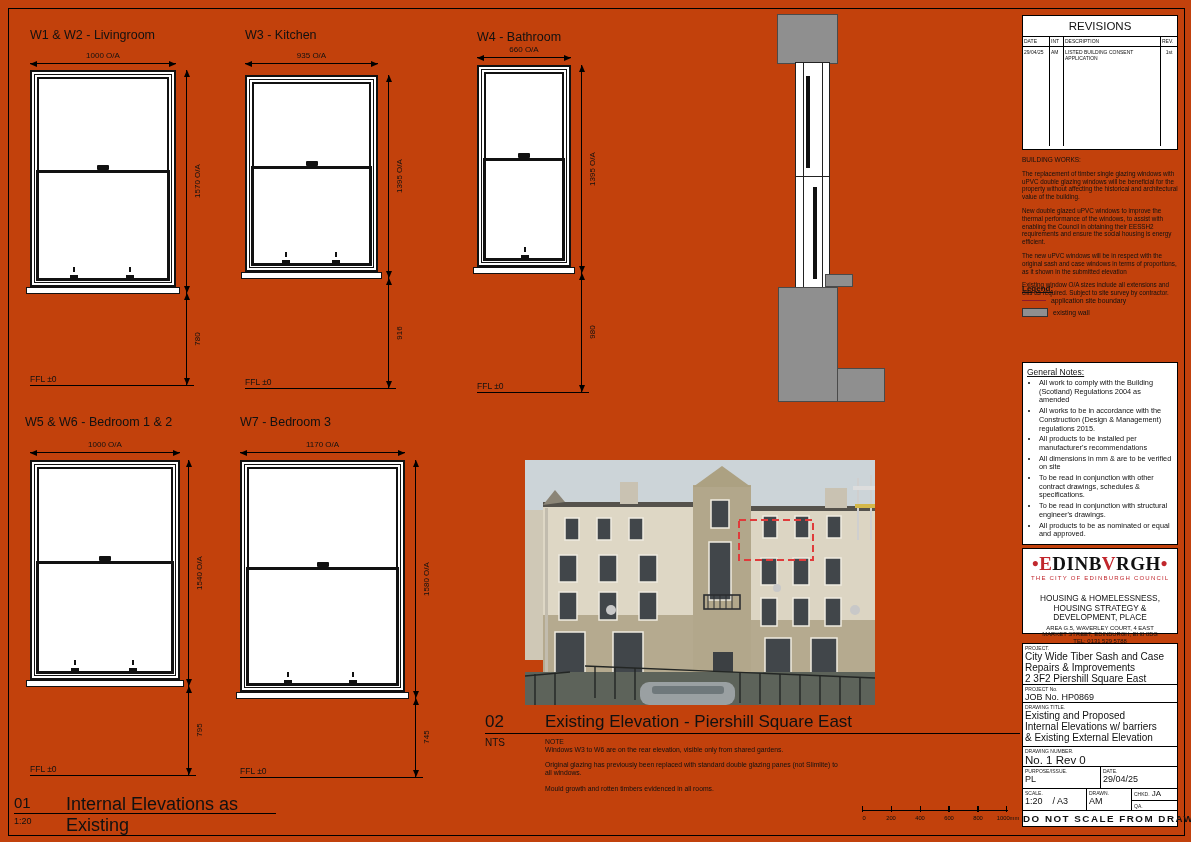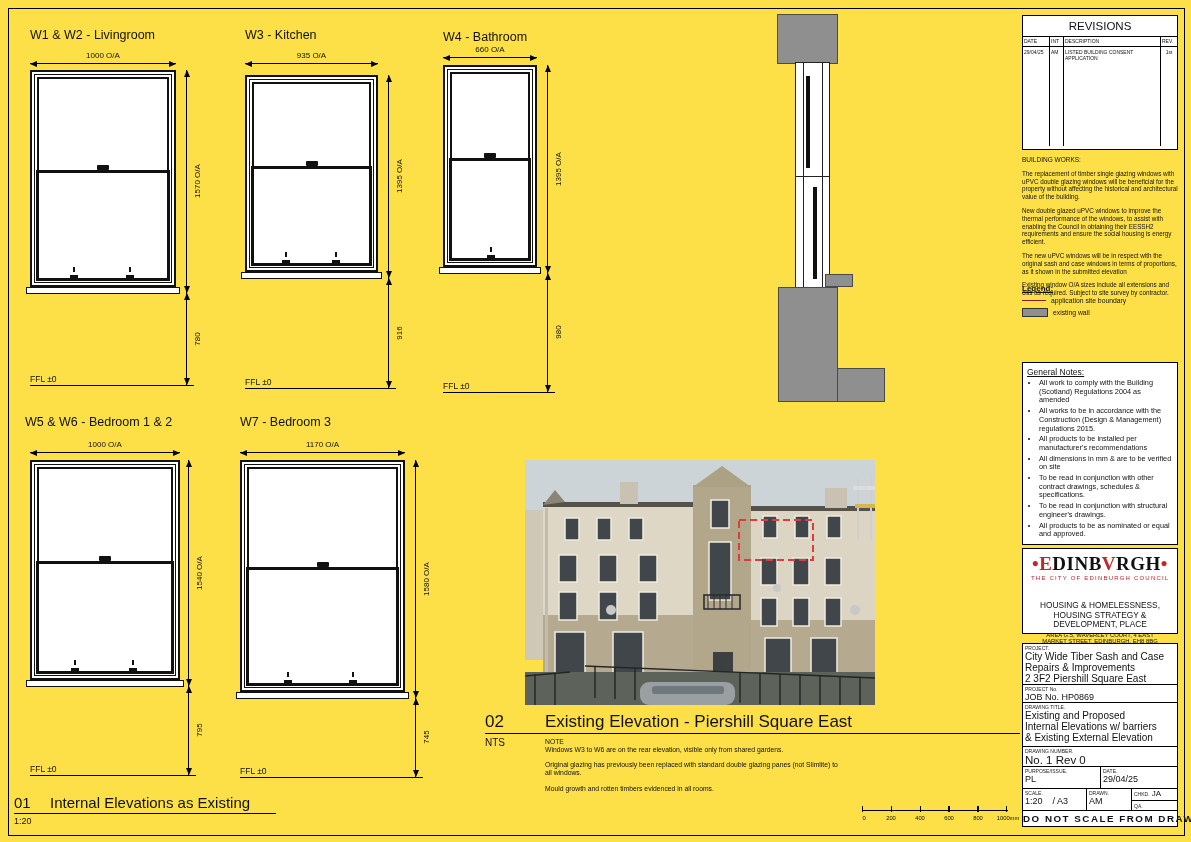--- a/index.html
+++ b/index.html
@@ -1,16 +1,16 @@
 <!DOCTYPE html>
 <html><head>
 <meta charset="utf-8">
 <style>
   html,body{margin:0;padding:0;background:#e8e8e8;}
-  #sheet{position:relative;width:1191px;height:842px;background:#fde047;font-family:"Liberation Sans",sans-serif;color:#111;overflow:hidden;}
+  #sheet{position:relative;width:1191px;height:842px;background:#c2410c;font-family:"Liberation Sans",sans-serif;color:#111;overflow:hidden;}
   .abs{position:absolute;}
   #border{position:absolute;left:8px;top:8px;width:1175px;height:826px;border:1.5px solid #000;}
   
   .wfig{position:absolute;}
   .wtitle{position:absolute;left:0;top:0;font-size:12.5px;white-space:nowrap;}
   .dimlab-h{position:absolute;font-size:8px;text-align:center;white-space:nowrap;}
   .dimh{position:absolute;height:0;border-top:1px solid #000;}
   .dimh::before,.dimh::after{content:"";position:absolute;top:-3.5px;width:0;height:0;border-top:3px solid transparent;border-bottom:3px solid transparent;}
   .dimh::before{left:0;border-right:7px solid #000;}
   .dimh::after{right:0;border-left:7px solid #000;}
@@ -49,21 +49,21 @@
   .bw{font-size:6.3px;line-height:7.8px;}
   .bw p{margin:0 0 6px 0;}
   .bwhead{font-size:6.5px;margin:0;}
   .leghead{font-size:8px;font-weight:bold;text-decoration:underline;margin:0 0 4px 0;}
   .legitem{display:flex;align-items:center;font-size:6.8px;margin-bottom:4px;}
   .gnhead{font-size:8.5px;font-weight:normal;text-decoration:underline;margin:0 0 2px 0;}
   .gnul{margin:0;padding-left:12px;font-size:7.3px;line-height:8.7px;}
   .gnul li{margin-bottom:2px;}
   .logo{font-size:19px;font-weight:bold;letter-spacing:0.5px;text-align:center;white-space:nowrap;font-family:"Liberation Serif",serif;}
   .tagline{font-size:6px;letter-spacing:1.2px;text-align:center;color:#c1272d;white-space:nowrap;}
-  .dept{font-size:8.3px;text-align:center;line-height:9.5px;margin-top:20px;}
+  .dept{font-size:8.3px;text-align:center;line-height:9.5px;margin-top:13px;}
   .addr{font-size:5.9px;text-align:center;line-height:6.8px;margin-top:2px;}
   .tbbig{font-size:10px;line-height:11px;padding:0 2px;}
   .tbmed{font-size:9px;padding:0 2px;}
   .tbnum{font-size:11.5px;padding:0 2px;}
   .tbrow{display:flex;height:100%;}
   .tbcell{border-right:1px solid #000;box-sizing:border-box;height:100%;}
   .tbcell:last-child{border-right:none;}
   .footer{font-size:9.8px;font-weight:bold;letter-spacing:1.5px;text-align:center;padding-top:2px;white-space:nowrap;}
   
   .sb{position:absolute;}
@@ -126,21 +126,21 @@
         <span>1395 O/A</span>
       </div>
     <div class="dimv" style="left:143px;top:250px;height:110px"></div>
     <div class="vlabwrap" style="left:154px;top:305px">
         <span>916</span>
       </div>
     <div class="fflline" style="left:0;top:360px;width:151px"></div>
     <div class="ffllab" style="left:0;top:349px">FFL ±0</div>
   </div>
 
-  <div class="wfig" style="left:443px;top:30px;width:150px;height:368px">
+  <div class="wfig" style="left:477px;top:30px;width:150px;height:368px">
     <div class="wtitle">W4 - Bathroom</div>
     <div class="dimlab-h" style="left:0;top:15px;width:94px">660 O/A</div>
     <div class="dimh" style="left:0;top:27px;width:94px"></div>
     <div class="frame" style="left:0;top:35px;width:90px;height:198px">
       <div class="frame-in">
         <div class="sash-u"></div>
         <div class="sash-l">
           <div class="lift" style="left:46%"></div>
         </div>
         <div class="mrail"></div>
@@ -319,21 +319,21 @@
     <div class="abs" style="left:60px;top:26px;width:300px">
       <p class="notelbl">NOTE</p>
       <p class="notetxt">Windows W3 to W6 are on the rear elevation, visible only from shared gardens.</p>
       <p class="notetxt">Original glazing has previously been replaced with standard double glazing panes (not Slimlite) to all windows.</p>
       <p class="notetxt">Mould growth and rotten timbers evidenced in all rooms.</p>
     </div>
   </div>
 
   <div class="abs" style="left:14px;top:794px;width:265px">
     <span class="abs" style="left:0;top:0;font-size:15px">01</span>
-    <span class="abs" style="left:36px;top:0;font-size:15px">Internal Elevations as Existing</span>
+    <span class="abs" style="left:52px;top:0;font-size:18px">Internal Elevations as Existing</span>
     <div class="capline abs" style="left:0;top:19px;width:262px"></div>
     <span class="abs" style="left:0;top:22px;font-size:9px">1:20</span>
   </div>
 
   <div class="sb" style="left:862px;top:806px;width:146px;height:20px">
     <div class="sbline"></div>
     <div class="sbtick" style="left:0"></div>
       <div class="sbtick" style="left:28.8px"></div>
       <div class="sbtick" style="left:57.6px"></div>
       <div class="sbtick" style="left:86.4px"></div>

